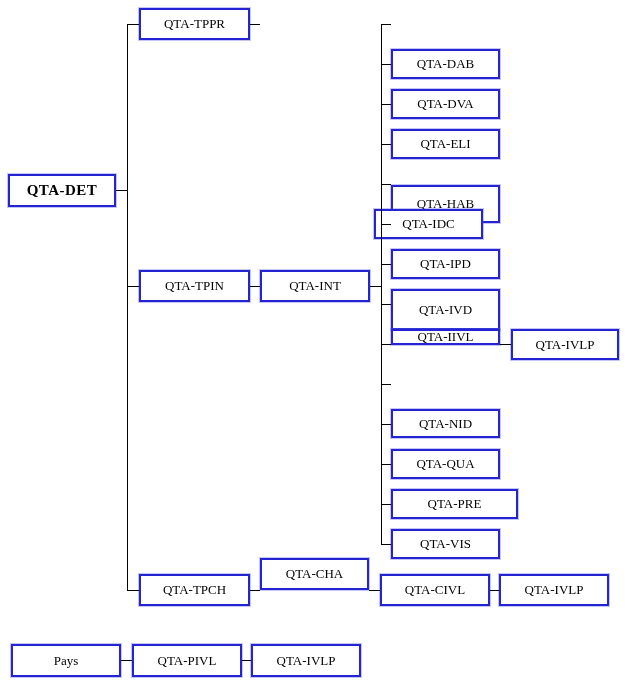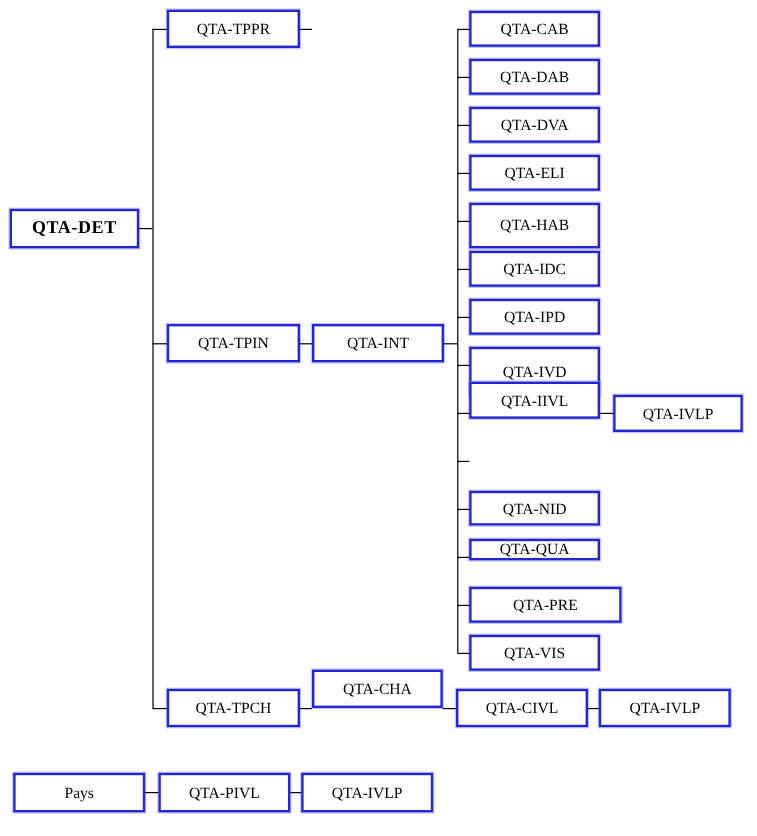--- a/index.html
+++ b/index.html
@@ -49,32 +49,31 @@
 
 <div id="canvas">
 
   <div class="node bold" style="left:8px;top:174px;width:108px;height:33px">QTA-DET</div>
 
   <div class="node" style="left:139px;top:8px;width:111px;height:32px">QTA-TPPR</div>
 
   <div class="node" style="left:139px;top:270px;width:111px;height:32px">QTA-TPIN</div>
   <div class="node" style="left:260px;top:270px;width:110px;height:32px">QTA-INT</div>
 
-  <div class="node" style="left:391px;top:9px;width:109px;height:30px">QTA-CAB</div>
   <div class="node" style="left:391px;top:49px;width:109px;height:30px">QTA-DAB</div>
   <div class="node" style="left:391px;top:89px;width:109px;height:30px">QTA-DVA</div>
   <div class="node" style="left:391px;top:129px;width:109px;height:30px">QTA-ELI</div>
-  <div class="node" style="left:391px;top:169px;width:109px;height:38px">QTA-HAB</div>
-  <div class="node" style="left:391px;top:209px;width:109px;height:30px">QTA-IDC</div>
+  <div class="node" style="left:391px;top:185px;width:109px;height:38px">QTA-HAB</div>
+  <div class="node" style="left:374px;top:209px;width:109px;height:30px">QTA-IDC</div>
   <div class="node" style="left:391px;top:249px;width:109px;height:30px">QTA-IPD</div>
   <div class="node" style="left:391px;top:289px;width:109px;height:41px">QTA-IVD</div>
-  <div class="node" style="left:391px;top:318px;width:109px;height:31px">QTA-IIVL</div>
+  <div class="node" style="left:391px;top:329px;width:109px;height:16px">QTA-IIVL</div>
   <div class="node" style="left:511px;top:329px;width:108px;height:31px">QTA-IVLP</div>
   <div class="node" style="left:391px;top:409px;width:109px;height:29px">QTA-NID</div>
-  <div class="node" style="left:391px;top:449px;width:109px;height:18px">QTA-QUA</div>
+  <div class="node" style="left:391px;top:449px;width:109px;height:30px">QTA-QUA</div>
   <div class="node" style="left:391px;top:489px;width:127px;height:30px">QTA-PRE</div>
   <div class="node" style="left:391px;top:529px;width:109px;height:30px">QTA-VIS</div>
 
   <div class="node" style="left:139px;top:574px;width:111px;height:32px">QTA-TPCH</div>
   <div class="node" style="left:260px;top:558px;width:109px;height:32px">QTA-CHA</div>
   <div class="node" style="left:380px;top:574px;width:110px;height:32px">QTA-CIVL</div>
   <div class="node" style="left:499px;top:574px;width:110px;height:32px">QTA-IVLP</div>
 
   <div class="node" style="left:11px;top:644px;width:110px;height:33px">Pays</div>
   <div class="node" style="left:132px;top:644px;width:110px;height:33px">QTA-PIVL</div>

